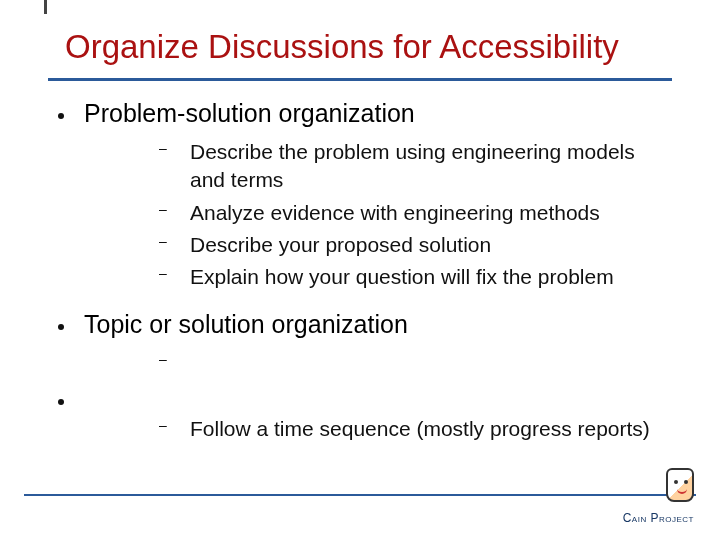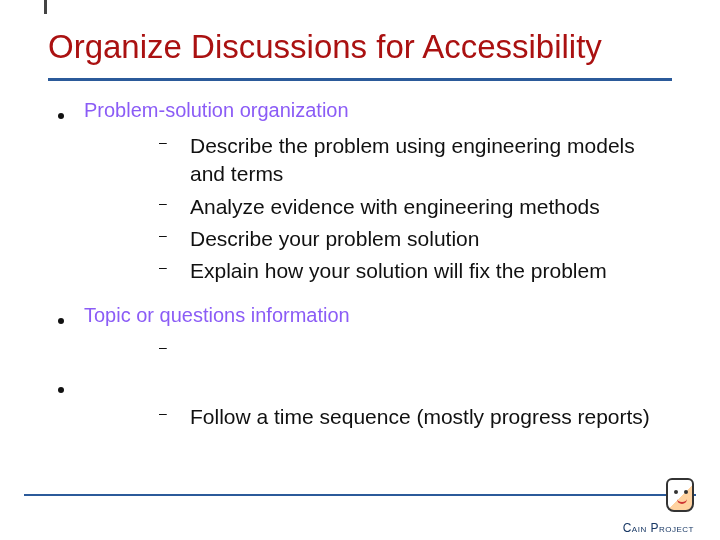--- a/index.html
+++ b/index.html
@@ -1,31 +1,31 @@
 <!DOCTYPE html>
 <html><head>
 <meta charset="utf-8">
 <style>
   * { margin: 0; padding: 0; box-sizing: border-box; }
   html, body { width: 720px; height: 540px; background: #fff; font-family: Arial, Helvetica, sans-serif; overflow: hidden; }
   .slide { position: relative; width: 720px; height: 540px; }
   .title-wrap { padding: 28px 48px 0 48px; }
-  .title { color: #a11; font-size: 33px; line-height: 1.15; font-weight: 400; }
+  .title { color: #a11; font-size: 33px; line-height: 1.15; font-weight: 400; margin-left: 17px; }
   .underline { margin-top: 12px; height: 3px; background: #2b5a9a; width: 100%; }
   .top-mark { position: absolute; top: 0; left: 44px; width: 3px; height: 14px; background: #444; }
   .content { padding: 18px 52px 0 58px; }
   .top-item { display: flex; align-items: flex-start; margin-bottom: 8px; }
   .bullet-dot { width: 6px; height: 6px; background: #111; border-radius: 50%; margin-top: 14px; margin-right: 20px; flex: none; }
-  .top-label { font-size: 20px; color: #8b5cf6; letter-spacing: 0; }
+  .top-label { font-size: 25px; color: #000000; letter-spacing: 0; }
   .sublist { margin: 10px 0 18px 100px; }
   .sub-item { display: flex; align-items: flex-start; margin-bottom: 4px; }
   .dash { width: 10px; color: #111; font-size: 14px; margin-right: 22px; margin-top: 2px; flex: none; text-align: center; }
   .sub-label { font-size: 21px; color: #111; line-height: 1.35; }
   .bottom-line { position: absolute; left: 24px; right: 24px; bottom: 44px; height: 2px; background: #2b5a9a; }
-  .logo { position: absolute; right: 26px; bottom: 4px; width: 120px; text-align: right; }
+  .logo { position: absolute; right: 26px; bottom: 14px; width: 120px; text-align: right; }
   .logo-face { display: inline-block; width: 28px; height: 34px; border: 2px solid #333; border-radius: 6px 6px 8px 8px; position: relative; margin-bottom: 2px; background: linear-gradient(135deg,#fff 55%,#ffd2a0 55%); }
   .logo-face::before { content: ""; position: absolute; left: 6px; top: 10px; width: 4px; height: 4px; background: #333; border-radius: 50%; box-shadow: 10px 0 0 #333; }
   .logo-face::after { content: ""; position: absolute; left: 9px; bottom: 6px; width: 10px; height: 4px; border-bottom: 2px solid #c33; border-radius: 0 0 8px 8px; }
   .logo-text { font-variant: small-caps; font-size: 12px; color: #173764; letter-spacing: 0.5px; }
 </style>
 </head>
 <body>
 
 <div class="slide">
   <div class="top-mark"></div>
@@ -44,31 +44,31 @@
       <div class="sub-item">
         <span class="dash">–</span>
         <span class="sub-label">Describe the problem using engineering models and terms</span>
       </div>
       <div class="sub-item">
         <span class="dash">–</span>
         <span class="sub-label">Analyze evidence with engineering methods</span>
       </div>
       <div class="sub-item">
         <span class="dash">–</span>
-        <span class="sub-label">Describe your problem solution</span>
+        <span class="sub-label">Describe your proposed solution</span>
       </div>
       <div class="sub-item">
         <span class="dash">–</span>
-        <span class="sub-label">Explain how your solution will fix the problem</span>
+        <span class="sub-label">Explain how your question will fix the problem</span>
       </div>
     </div>
 
     <div class="top-item">
       <span class="bullet-dot"></span>
-      <span class="top-label">Topic or questions information</span>
+      <span class="top-label">Topic or solution organization</span>
     </div>
     <div class="sublist">
       <div class="sub-item">
         <span class="dash">–</span>
       </div>
     </div>
 
     <div class="top-item">
       <span class="bullet-dot"></span>
     </div>

